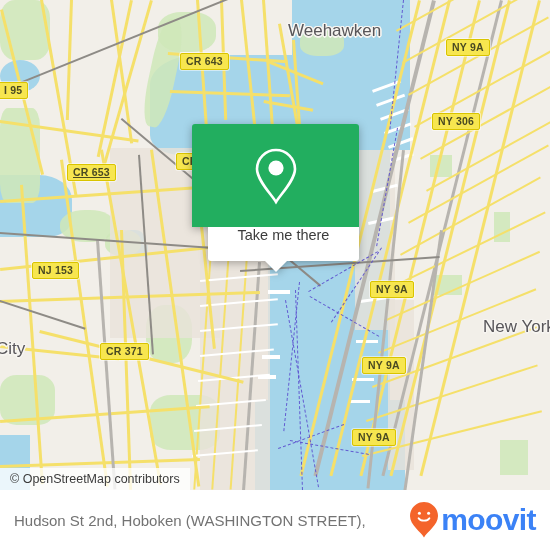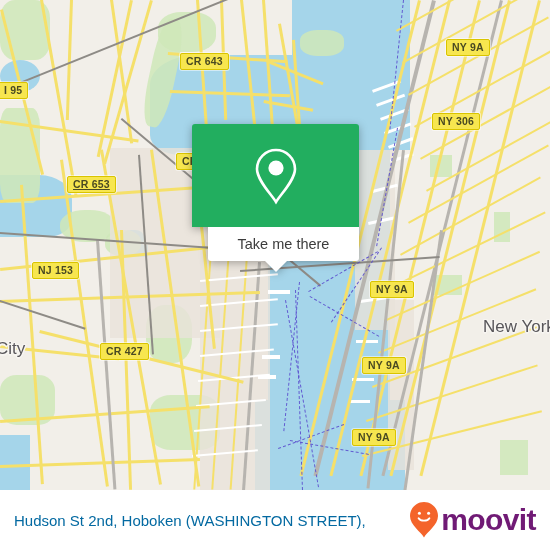--- a/index.html
+++ b/index.html
@@ -111,21 +111,20 @@
     display: flex;
     align-items: center;
     justify-content: center;
   }
   #popup-foot {
     height: 34px;
     background: #ffffff;
     border-bottom-left-radius: 3px;
     border-bottom-right-radius: 3px;
     display: flex;
-    align-items: center;
     justify-content: center;
     color: #3c3c3c;
     font-size: 14.5px;
     margin-left: 16px;
   }
   #popup-tail {
     position: absolute;
     left: 50%;
     bottom: -11px;
     margin-left: -11px;
@@ -155,32 +154,32 @@
     width: 550px;
     height: 60px;
     background: #ffffff;
     display: flex;
     align-items: center;
     justify-content: space-between;
     padding: 0 14px 0 14px;
     box-sizing: border-box;
   }
   #footer-title {
-    color: #0369a1;
+    color: #737373;
     font-size: 15px;
     line-height: 21px;
     max-width: 380px;
   }
   #brand {
     display: flex;
     align-items: center;
     gap: 2px;
   }
   #brand-word {
-    color: #701a75;
+    color: #3b82f6;
     font-size: 30px;
     font-weight: bold;
     letter-spacing: -.6px;
     line-height: 30px;
   }
 </style>
 </head>
 <body>
 
 <div id="app">
@@ -325,44 +324,46 @@
     <div class="ferry" style="left:296px; top:290px; width:200px; transform:rotate(88deg);"></div>
     <div class="ferry" style="left:310px; top:296px; width:80px; transform:rotate(30deg);"></div>
     <div class="ferry" style="left:286px; top:300px; width:190px; transform:rotate(80deg);"></div>
     <div class="ferry" style="left:290px; top:440px; width:80px; transform:rotate(10deg);"></div>
     <div class="ferry" style="left:278px; top:448px; width:70px; transform:rotate(-20deg);"></div>
 
     <div class="shield" style="left:180px; top:53px;">CR 643</div>
     <div class="shield" style="left:-2px; top:82px;">I 95</div>
     <div class="shield" style="left:446px; top:39px;">NY 9A</div>
     <div class="shield" style="left:432px; top:113px;">NY 306</div>
-    <div class="shield" style="left:67px; top:176px;text-decoration:underline;">CR 653</div>
+    <div class="shield" style="left:67px; top:164px;text-decoration:underline;">CR 653</div>
     <div class="shield" style="left:176px; top:153px;">CR 645</div>
     <div class="shield" style="left:32px; top:262px;">NJ 153</div>
     <div class="shield" style="left:370px; top:281px;">NY 9A</div>
-    <div class="shield" style="left:100px; top:343px;">CR 427</div>
+    <div class="shield" style="left:100px; top:343px;">CR 371</div>
     <div class="shield" style="left:362px; top:357px;">NY 9A</div>
     <div class="shield" style="left:352px; top:429px;">NY 9A</div>
 
+    <div class="place" style="left:288px; top:21px;">Weehawken</div>
     <div class="place" style="left:483px; top:317px;">New York</div>
     <div class="place" style="left:-4px; top:339px;">City</div>
 
     <div id="popup">
       <div id="popup-green">
         <svg width="46" height="58" viewBox="0 0 46 58" aria-hidden="true">
           <path d="M23 3 C12.5 3 4 11.5 4 22 C4 33 18 47 23 55 C28 47 42 33 42 22 C42 11.5 33.5 3 23 3 Z" fill="none" stroke="#ffffff" stroke-width="2.6"></path>
           <circle cx="23" cy="21" r="7.6" fill="#ffffff"></circle>
         </svg>
       </div>
       <div id="popup-foot">
         <span>Take me there</span>
       </div>
       <div id="popup-tail"></div>
     </div>
 
+    <div id="attribution">© OpenStreetMap contributors</div>
   </div>
 
   <div id="footer">
     <div id="footer-title">
       <span>Hudson St 2nd, Hoboken (WASHINGTON STREET),</span><br>
     </div>
     <div id="brand">
       <svg width="30" height="38" viewBox="0 0 30 38" aria-hidden="true">
         <path d="M15 1 C7.3 1 1 7.3 1 15 C1 24 12 31 15 36.5 C18 31 29 24 29 15 C29 7.3 22.7 1 15 1 Z" fill="#f4642b"></path>
         <circle cx="10.4" cy="12.2" r="1.5" fill="#ffffff"></circle>

